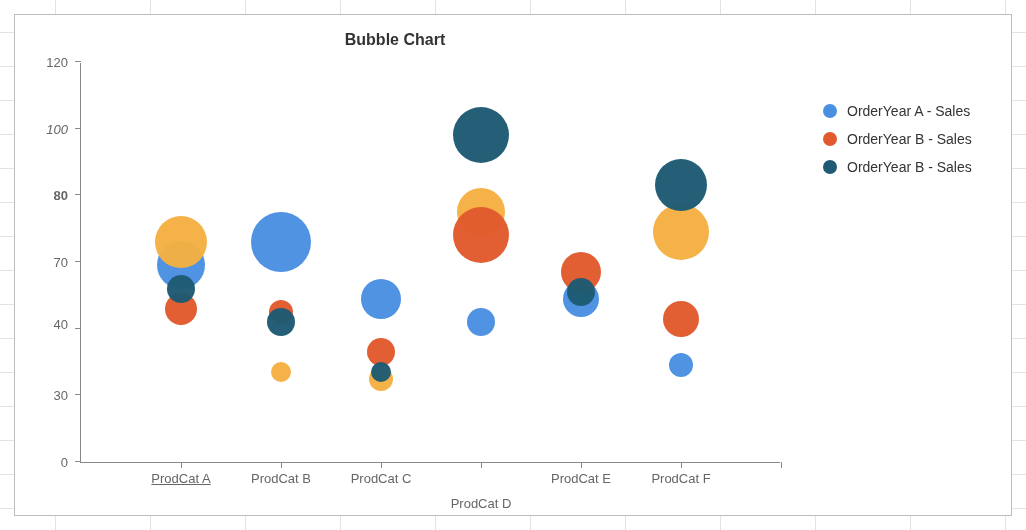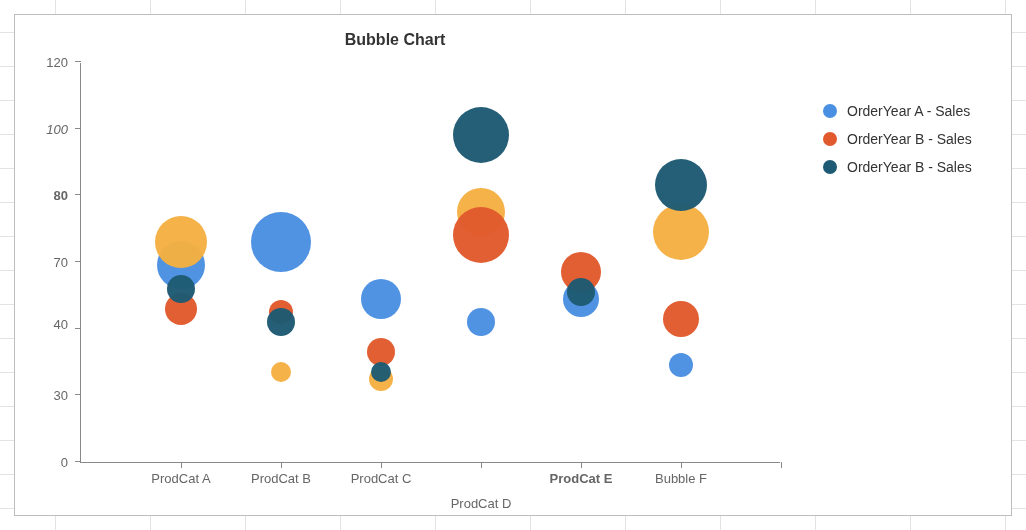--- a/index.html
+++ b/index.html
@@ -65,31 +65,31 @@
         <div class="y-label" style="bottom: 138px; transform: translateY(50%);">40</div>
         <div class="y-tick" style="bottom: 200px;"></div>
         <div class="y-label" style="bottom: 200px; transform: translateY(50%);">70</div>
         <div class="y-tick" style="bottom: 266.667px;"></div>
         <div class="y-label" style="bottom: 266.667px; transform: translateY(50%); font-weight: bold;">80</div>
         <div class="y-tick" style="bottom: 333.333px;"></div>
         <div class="y-label" style="bottom: 333.333px; transform: translateY(50%); font-style: italic;">100</div>
         <div class="y-tick" style="bottom: 400px;"></div>
         <div class="y-label" style="bottom: 400px; transform: translateY(50%);">120</div>
         <div class="x-tick" style="left: 100px;"></div>
-        <div class="x-label" style="left: 100px;">ProdCat A</div>
+        <div class="x-label" style="left: 100px; text-decoration: underline;">ProdCat A</div>
         <div class="x-tick" style="left: 200px;"></div>
         <div class="x-label" style="left: 200px;">ProdCat B</div>
         <div class="x-tick" style="left: 300px;"></div>
         <div class="x-label" style="left: 300px; text-align: center;">ProdCat C</div>
         <div class="x-tick" style="left: 400px;"></div>
         <div class="x-label" style="left: 400px; margin-top: 25px;">ProdCat D</div>
         <div class="x-tick" style="left: 500px;"></div>
-        <div class="x-label" style="left: 500px; font-weight: bold;">ProdCat E</div>
+        <div class="x-label" style="left: 500px;">ProdCat E</div>
         <div class="x-tick" style="left: 600px;"></div>
-        <div class="x-label" style="left: 600px;">Bubble F</div>
+        <div class="x-label" style="left: 600px;">ProdCat F</div>
         <div class="x-tick" style="left: 700px;"></div>
         <div class="bubble" style="left: 100px; bottom: 196.667px; width: 48px; height: 48px; background: rgb(74, 144, 226); z-index: 10;"></div>
         <div class="bubble" style="left: 200px; bottom: 220px; width: 60px; height: 60px; background: rgb(74, 144, 226); z-index: 10;"></div>
         <div class="bubble" style="left: 300px; bottom: 163.333px; width: 40px; height: 40px; background: rgb(74, 144, 226); z-index: 10;"></div>
         <div class="bubble" style="left: 400px; bottom: 140px; width: 28px; height: 28px; background: rgb(74, 144, 226); z-index: 10;"></div>
         <div class="bubble" style="left: 500px; bottom: 163.333px; width: 36px; height: 36px; background: rgb(74, 144, 226); z-index: 10;"></div>
         <div class="bubble" style="left: 600px; bottom: 96.6667px; width: 24px; height: 24px; background: rgb(74, 144, 226); z-index: 10;"></div>
         <div class="bubble" style="left: 100px; bottom: 220px; width: 52px; height: 52px; background: rgb(245, 176, 66); z-index: 11;"></div>
         <div class="bubble" style="left: 200px; bottom: 90px; width: 20px; height: 20px; background: rgb(245, 176, 66); z-index: 11;"></div>
         <div class="bubble" style="left: 300px; bottom: 83.3333px; width: 24px; height: 24px; background: rgb(245, 176, 66); z-index: 11;"></div>

